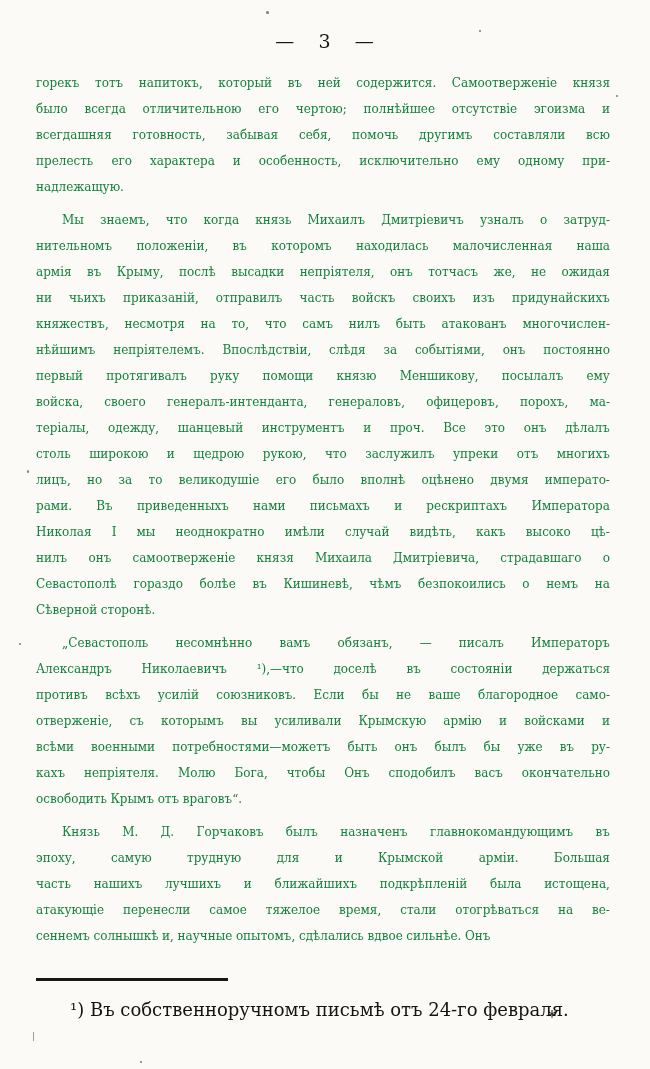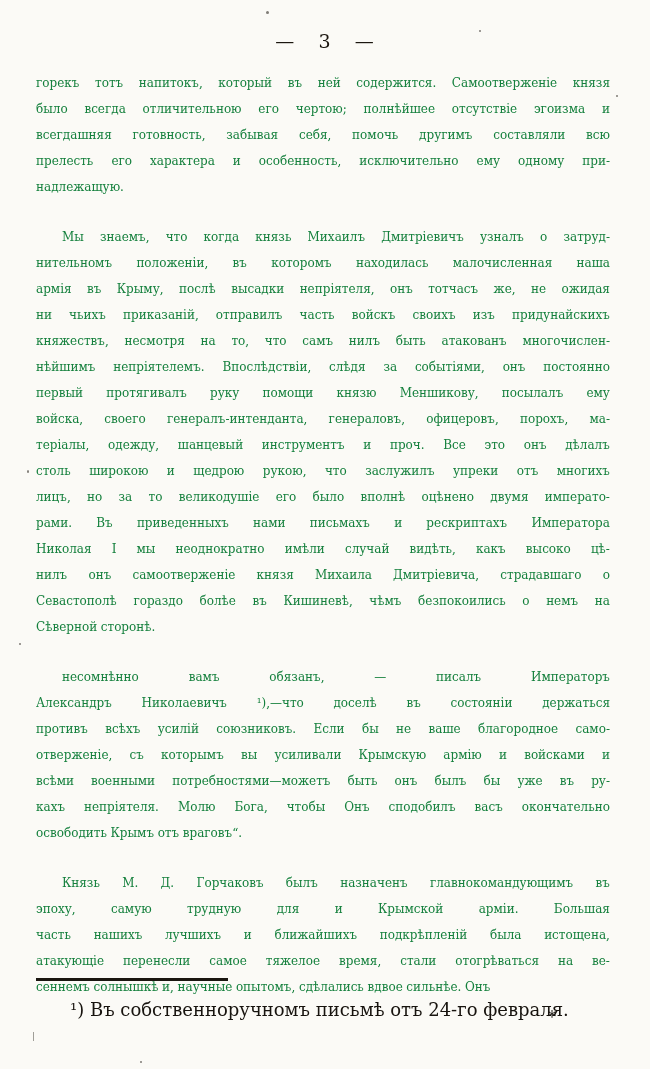--- a/index.html
+++ b/index.html
@@ -23,21 +23,21 @@
     letter-spacing: 1px;
     word-spacing: 0.85em;
     color: #1b160f;
   }
   .text-block {
     position: absolute;
     top: 70px; left: 36px; width: 574px;
     font-size: 12px;
     color: #15803d;
   }
-  .para + .para { margin-top: 24px; }
+  .para + .para { margin-top: 7px; }
   .line {
     display: flex;
     justify-content: space-between;
     height: 26px;
     line-height: 26px;
     width: 100%;
     box-sizing: border-box;
     white-space: nowrap;
   }
   .line.first { padding-left: 26px; }
@@ -298,20 +298,21 @@
             <span class="w">немъ</span>
             <span class="w">на</span>
           </div>
           <div class="line last">
             <span class="w">Сѣверной</span>
             <span class="w">сторонѣ.</span>
           </div>
         </div>
         <div class="para">
           <div class="line first">
+            <span class="w">„Севастополь</span>
             <span class="w">несомнѣнно</span>
             <span class="w">вамъ</span>
             <span class="w">обязанъ,</span>
             <span class="w">—</span>
             <span class="w">писалъ</span>
             <span class="w">Императоръ</span>
           </div>
           <div class="line">
             <span class="w">Александръ</span>
             <span class="w">Николаевичъ</span>

